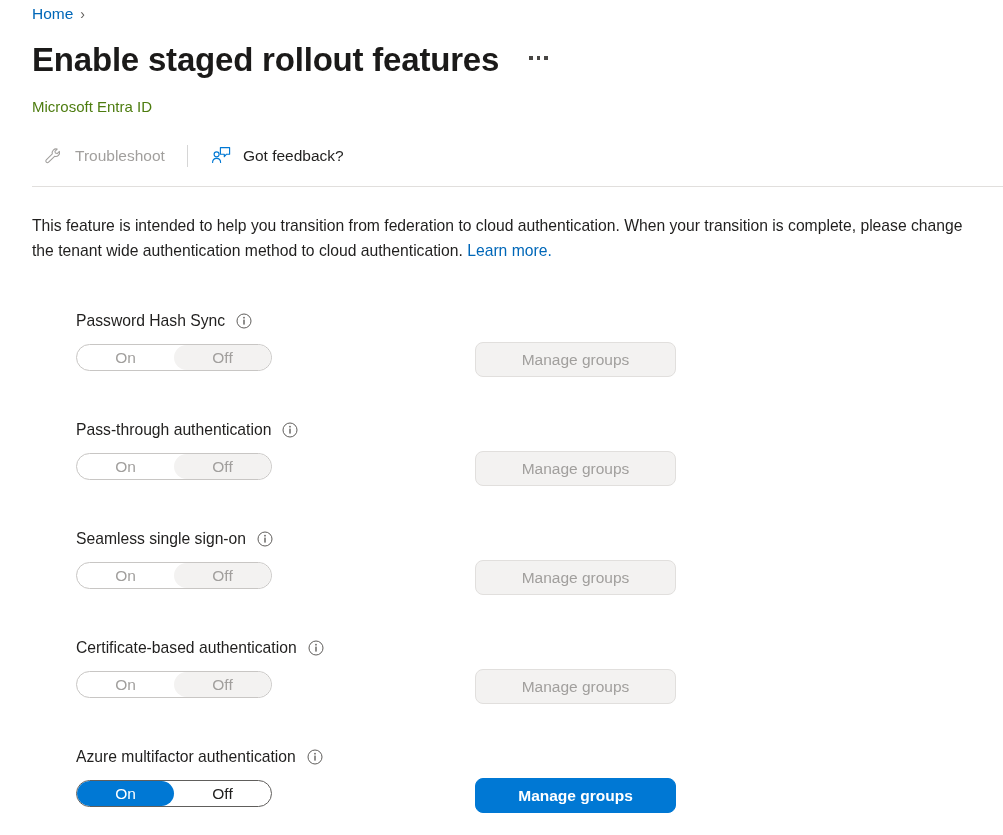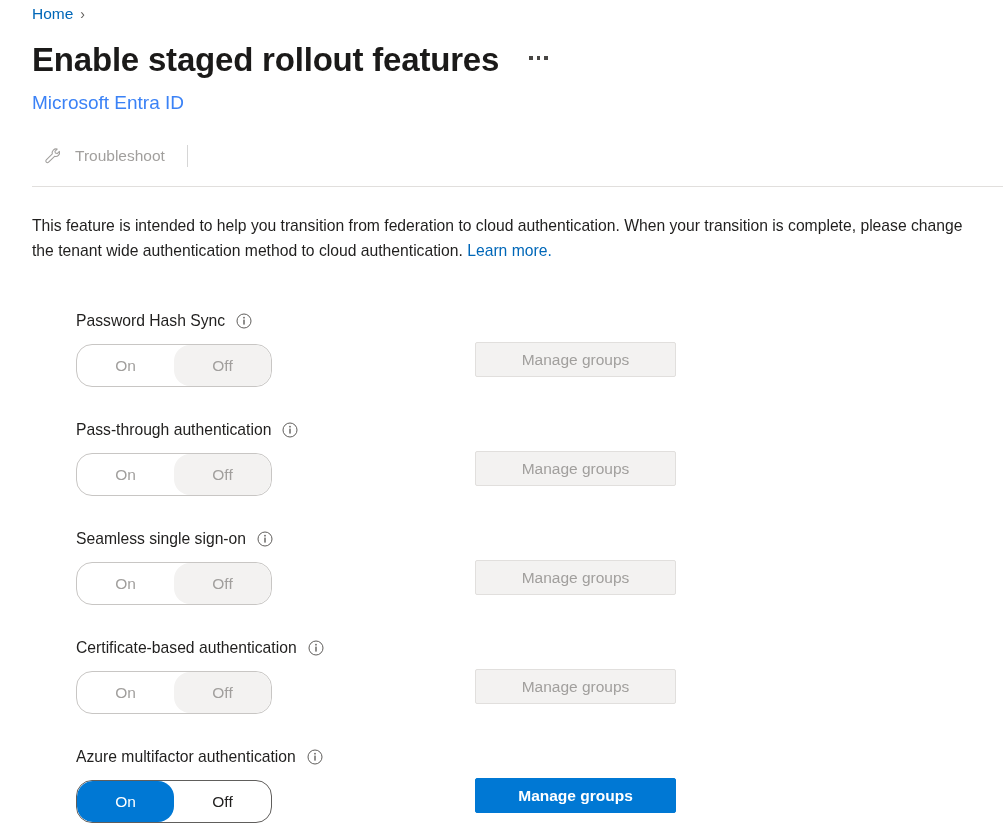--- a/index.html
+++ b/index.html
@@ -37,22 +37,22 @@
   .ellipsis-btn {
     display: flex; align-items: flex-end; gap: 4px;
     padding: 6px 4px 10px 4px; cursor: pointer;
   }
   .ellipsis-btn i {
     display: block; width: 3.5px; height: 3.5px;
     background: #484644; border-radius: 0;
   }
 
   .page-subtitle {
-    position: absolute; left: 32px; top: 91px;
-    font-size: 19px; color: #3b82f6; line-height: 1.3;
+    position: absolute; left: 32px; top: 97px;
+    font-size: 15px; color: #4d7c0f; line-height: 1.3;
   }
 
   
   .command-bar {
     position: absolute; left: 32px; top: 136px;
     display: flex; align-items: center; height: 40px;
   }
   .cmd-item {
     display: flex; align-items: center; gap: 11px;
     height: 40px; padding: 0 10px;
@@ -91,21 +91,21 @@
   .feature-label {
     position: absolute; left: 32px; top: 12px;
     display: flex; align-items: center; gap: 11px;
     font-size: 15.7px; color: #201f1e; white-space: nowrap;
   }
   .info-icon { display: block; width: 16px; height: 16px; flex: none; }
 
   
   .toggle {
     position: absolute; left: 32px; top: 44px;
-    width: 196px; height: 43px;
+    width: 196px; height: 27px;
     border-radius: 16px;
     display: flex; align-items: stretch;
     overflow: hidden;
     cursor: pointer;
     user-select: none;
   }
   .toggle.off-state {
     border: 1px solid #c8c6c4;
     background: #ffffff;
   }
@@ -125,21 +125,21 @@
   
   .toggle.on-state .seg-on  { color: #ffffff; background: #0078d4; font-weight: 400; }
   .toggle.on-state .seg-off { color: #201f1e; background: transparent; }
 
   
   .manage-btn {
     position: absolute; left: 431px; top: 42px;
     width: 201px; height: 35px;
     display: flex; align-items: center; justify-content: center;
     font-size: 15.5px;
-    border-radius: 2px;
+    border-radius: 8px;
   }
   .manage-btn.disabled {
     background: #f3f2f1; border: 1px solid #e1dfdd; color: #a19f9d;
     cursor: default;
   }
   .manage-btn.primary {
     background: #0078d4; border: 1px solid #0078d4; color: #ffffff;
     font-weight: 600; cursor: pointer;
   }
 </style>
@@ -167,20 +167,30 @@
     <span class="cmd-icon">
       <svg width="20" height="20" viewBox="0 0 20 20" fill="none">
         <path d="M14.2 3.1a3.9 3.9 0 0 0-4.9 4.8L3.3 13.9a1.6 1.6 0 0 0 2.3 2.3l6-5.9a3.9 3.9 0 0 0 4.8-4.9l-2.2 2.2-1.8-.5-.5-1.8 2.3-2.2z" stroke="#a19f9d" stroke-width="1.05" stroke-linejoin="round" fill="none"></path>
       </svg>
     </span>
     <span>Troubleshoot</span>
   </div>
 
   <div class="cmd-sep"></div>
 
+  <div class="cmd-item enabled">
+    <span class="cmd-icon">
+      <svg width="22" height="22" viewBox="0 0 22 22" fill="none">
+        <circle cx="6.6" cy="9.3" r="2.5" stroke="#0078d4" stroke-width="1.15" fill="none"></circle>
+        <path d="M2.6 17.4c0-2.4 1.8-4.1 4-4.1s4 1.7 4 4.1" stroke="#0078d4" stroke-width="1.15" stroke-linecap="round" fill="none"></path>
+        <path d="M10.4 2.6h9.2v6.6h-3.1l-2.2 2.5V9.2h-3.9z" stroke="#0078d4" stroke-width="1.15" stroke-linejoin="round" fill="none"></path>
+      </svg>
+    </span>
+    <span>Got feedback?</span>
+  </div>
 
 </div>
 <div class="cmd-divider"></div>
 
 <div class="description">
   <span>This feature is intended to help you transition from federation to cloud authentication. When your transition is complete, please change the tenant wide authentication method to cloud authentication. </span><a>Learn more.</a>
 </div>
 
 <div class="features">
 

